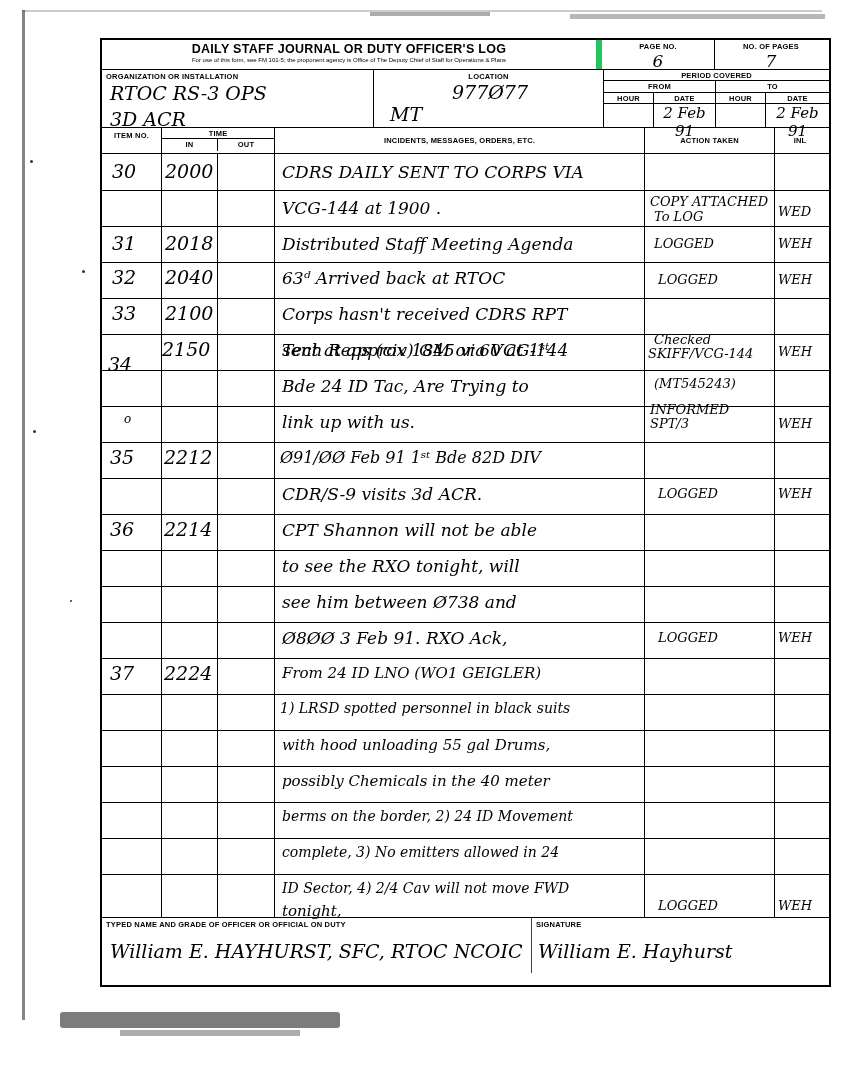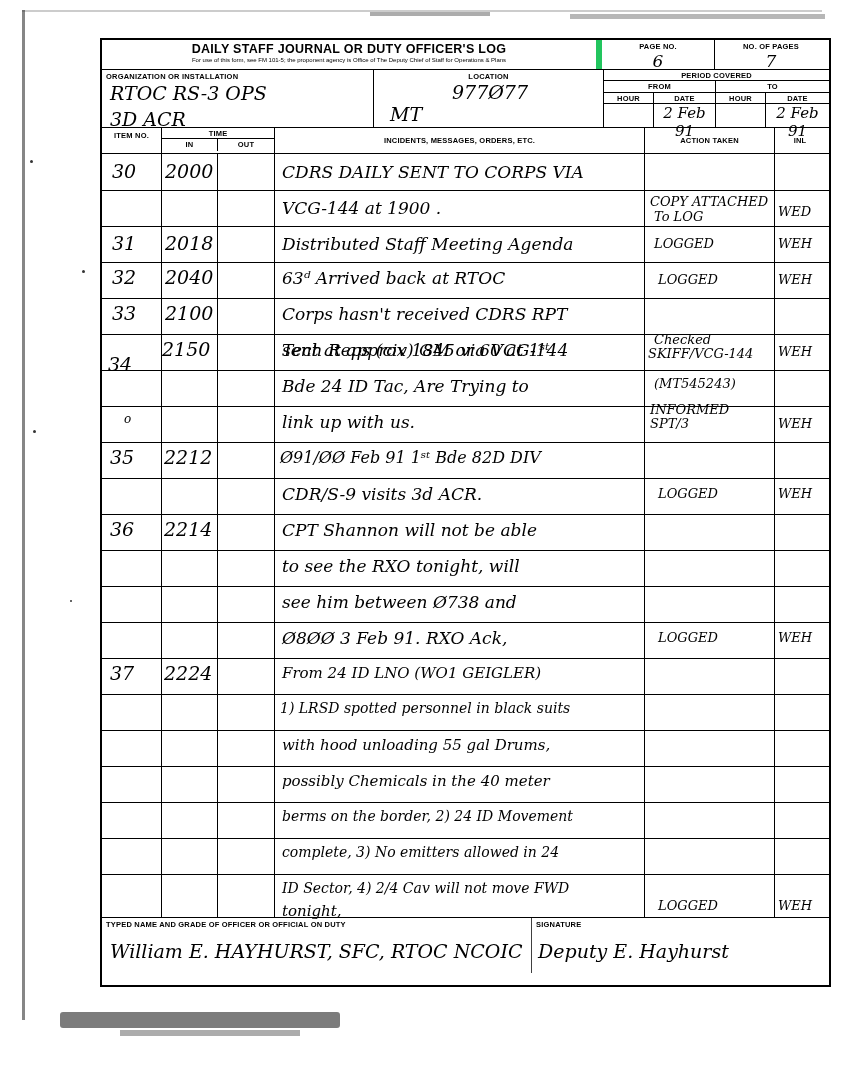--- a/index.html
+++ b/index.html
@@ -312,20 +312,20 @@
       </div>
     </div>
 
     <div class="sig">
       <div class="sig-name">
         <div class="lbl-l">TYPED NAME AND GRADE OF OFFICER OR OFFICIAL ON DUTY</div>
         <div class="sig-hand">William E. HAYHURST, SFC, RTOC NCOIC</div>
       </div>
       <div class="sig-sign">
         <div class="lbl-l">SIGNATURE</div>
-        <div class="sig-hand" style="left:6px;">Deputy E. Hayhurst</div>
+        <div class="sig-hand" style="left:6px;">William E. Hayhurst</div>
       </div>
     </div>
 
   </div>
 
 
 </div>
 
 </body></html>

